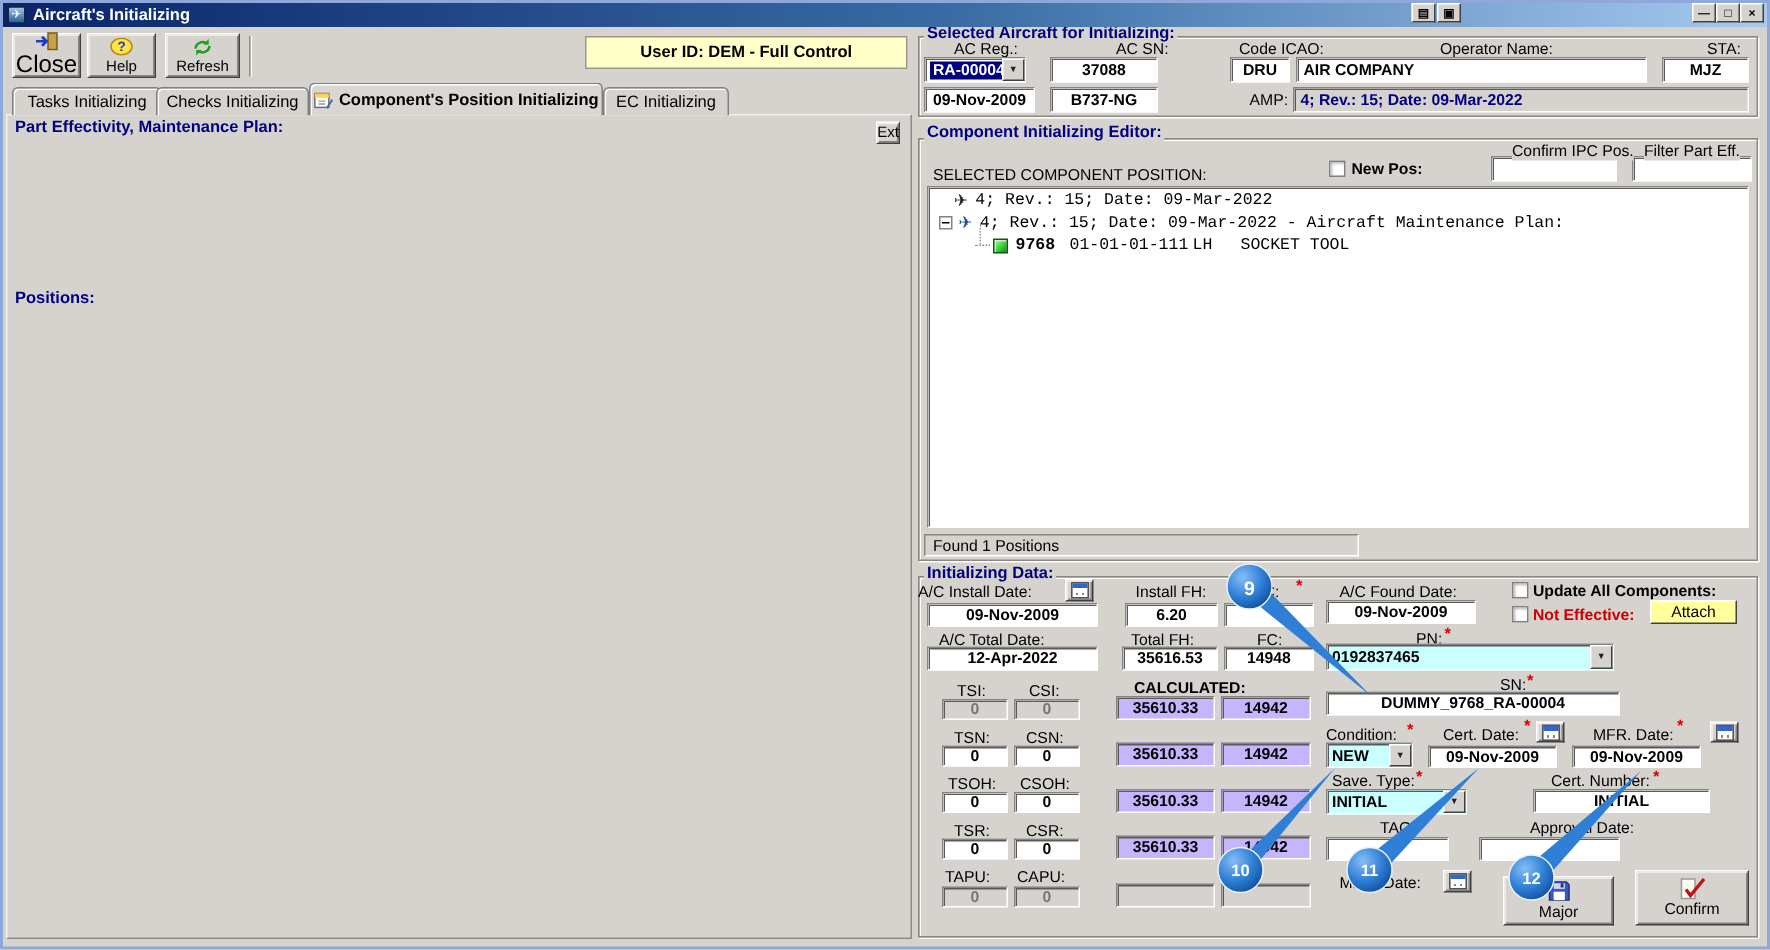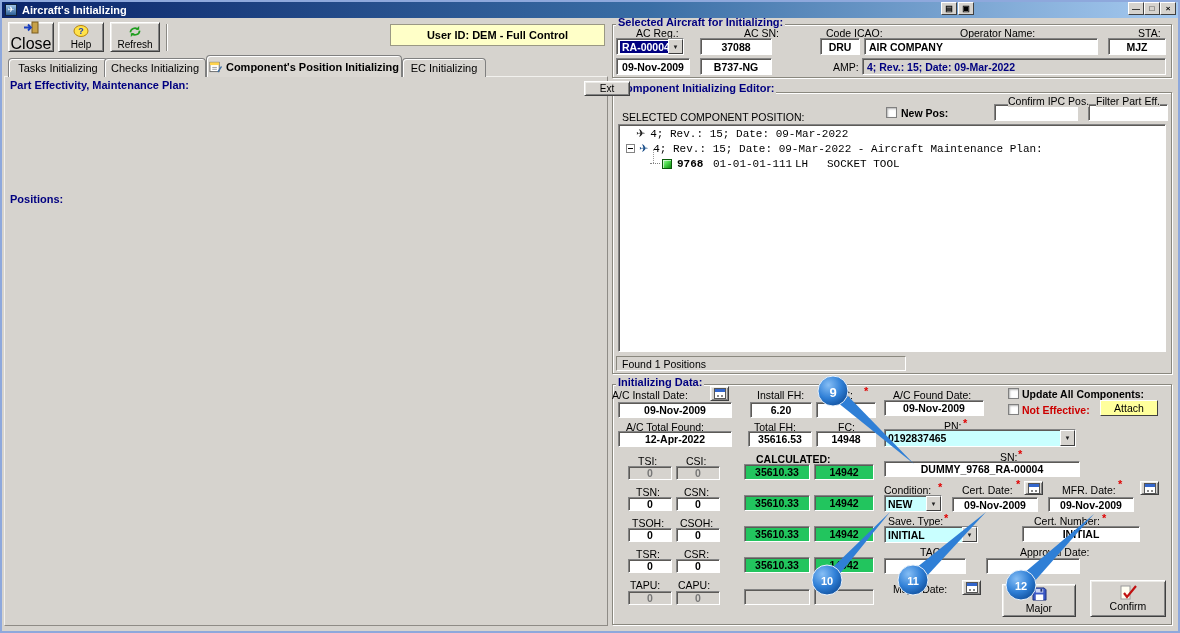--- a/index.html
+++ b/index.html
@@ -9,21 +9,21 @@
 .frame{position:absolute;inset:0;border:2px solid #8ea8dc;pointer-events:none;z-index:60;}
 .titlebar{position:absolute;left:2px;top:2px;width:1176px;height:16px;background:linear-gradient(to right,#0a246a,#3a6ea5 55%,#a6caf0);display:flex;align-items:center;z-index:10;}
 .appicon{width:12px;height:12px;margin:0 5px 0 3px;background:linear-gradient(#9fc4e8,#2c5f96);border:1px solid #12233a;display:flex;align-items:center;justify-content:center;color:#fff;font-size:8px;line-height:8px;font-family:"DejaVu Sans",sans-serif;}
 .ttl{color:#fff;font-weight:bold;font-size:11px;}
 .tbtn{position:absolute;top:2px;width:16px;height:13px;background:#d6d3ce;border:1px solid;border-color:#fff #404040 #404040 #fff;display:flex;align-items:center;justify-content:center;font-size:8px;font-weight:bold;color:#000;z-index:11;}
 .raised{background:#d6d3ce;border:1px solid;border-color:#fff #404040 #404040 #fff;box-shadow:inset 1px 1px 0 #ecebe7,inset -1px -1px 0 #848484;}
 .btn{position:absolute;display:flex;align-items:center;justify-content:center;font-size:10.5px;cursor:default;}
 .fld{position:absolute;display:flex;align-items:center;justify-content:center;font-size:10.5px;font-weight:bold;white-space:nowrap;background:#fff;border:1px solid;border-color:#848484 #fff #fff #848484;box-shadow:inset 1px 1px 0 #5c5a57;}
 .fld.l{justify-content:flex-start;padding-left:4px;}
 .fld.gray{background:#d6d3ce;color:#777;}
-.fld.green{background:#22c55e;color:#000;}
+.fld.green{background:#c4b5fd;color:#000;}
 .fld.plain{font-weight:normal;}
 .lbl{position:absolute;font-size:10.5px;white-space:nowrap;}
 .lbl.b{font-weight:bold;}
 .lbl.red{color:#cc0000;font-weight:bold;}
 .star{position:absolute;color:#e00000;font-weight:bold;font-size:11px;}
 .title{position:absolute;font-size:11px;font-weight:bold;color:#000080;background:#d6d3ce;padding:0 2px;white-space:nowrap;z-index:3;}
 .group{position:absolute;border:1px solid #8a887f;box-shadow:inset 1px 1px 0 #fff,1px 1px 0 #fff;}
 .panel{position:absolute;background:#fff;border:1px solid;border-color:#848484 #fff #fff #848484;box-shadow:inset 1px 1px 0 #5c5a57;}
 .status{position:absolute;background:#d6d3ce;border:1px solid;border-color:#8a887f #fff #fff #8a887f;font-size:10.5px;display:flex;align-items:center;padding-left:5px;white-space:nowrap;}
 .tab{position:absolute;top:58px;height:19px;display:flex;align-items:center;justify-content:center;gap:4px;background:#d6d3ce;border:1px solid #808080;border-bottom:none;border-radius:4px 4px 0 0;box-shadow:inset 1px 1px 0 #fff;font-size:11px;white-space:nowrap;z-index:2;}
@@ -131,21 +131,21 @@
       </svg>
     </span>
   <span>Component's Position Initializing</span>
 </div>
 <div class="tab" style="left:402px;width:84px">
     <span>EC Initializing</span>
   </div>
 
 <div class="title" style="left:8px;top:79px">Part Effectivity, Maintenance Plan:</div>
 <div class="group" style="left:6px;top:85px;width:600px;height:110px"></div>
-<div class="btn raised" style="left:584px;top:81px;width:46px;height:15px;font-size:10px;z-index:4">
+<div class="btn raised" style="left:584px;top:81px;width:16px;height:15px;font-size:10px;z-index:4">
     <span>Ext</span>
   </div>
 <div class="panel" style="left:13px;top:94px;width:586px;height:94px"></div>
 <span class="plane abs" style="left:26px;top:100px">✈</span>
 <span class="abs tree" style="left:44px;top:101px">Select IPC Position</span>
 
 <div class="title" style="left:8px;top:193px">Positions:</div>
 <div class="group" style="left:6px;top:200px;width:556px;height:418px"></div>
 <span class="lbl" style="left:14px;top:206px">Filter IPC Pos.:</span>
 <span class="lbl" style="left:120px;top:206px">Filter Part Eff.:</span>
@@ -454,21 +454,21 @@
 <span class="lbl" style="left:893px;top:389px">A/C Found Date:</span>
 <div class="fld" style="left:884px;top:400px;width:100px;height:16px">09-Nov-2009</div>
 <span class="cb" style="left:1008px;top:388px"></span>
 <span class="lbl b" style="left:1022px;top:388px">Update All Components:</span>
 <span class="cb" style="left:1008px;top:404px"></span>
 <span class="lbl red" style="left:1022px;top:404px">Not Effective:</span>
 <div class="btn" style="left:1100px;top:400px;width:58px;height:16px;background:#ffff9c;border:1px solid;border-color:#fff #404040 #404040 #fff">
     <span>Attach</span>
   </div>
 
-<span class="lbl" style="left:626px;top:421px">A/C Total Found:</span>
+<span class="lbl" style="left:626px;top:421px">A/C Total Date:</span>
 <div class="fld" style="left:618px;top:431px;width:114px;height:16px">12-Apr-2022</div>
 <span class="lbl" style="left:754px;top:421px">Total FH:</span>
 <span class="lbl" style="left:838px;top:421px">FC:</span>
 <div class="fld" style="left:748px;top:431px;width:64px;height:16px">35616.53</div>
 <div class="fld" style="left:816px;top:431px;width:60px;height:16px">14948</div>
 <span class="lbl" style="left:944px;top:420px">PN:</span>
 <span class="star" style="left:963px;top:417px">*</span>
 <div class="combo cyan" style="left:884px;top:429px;width:192px;height:18px">
   <span>0192837465</span>
   <span class="dd">

